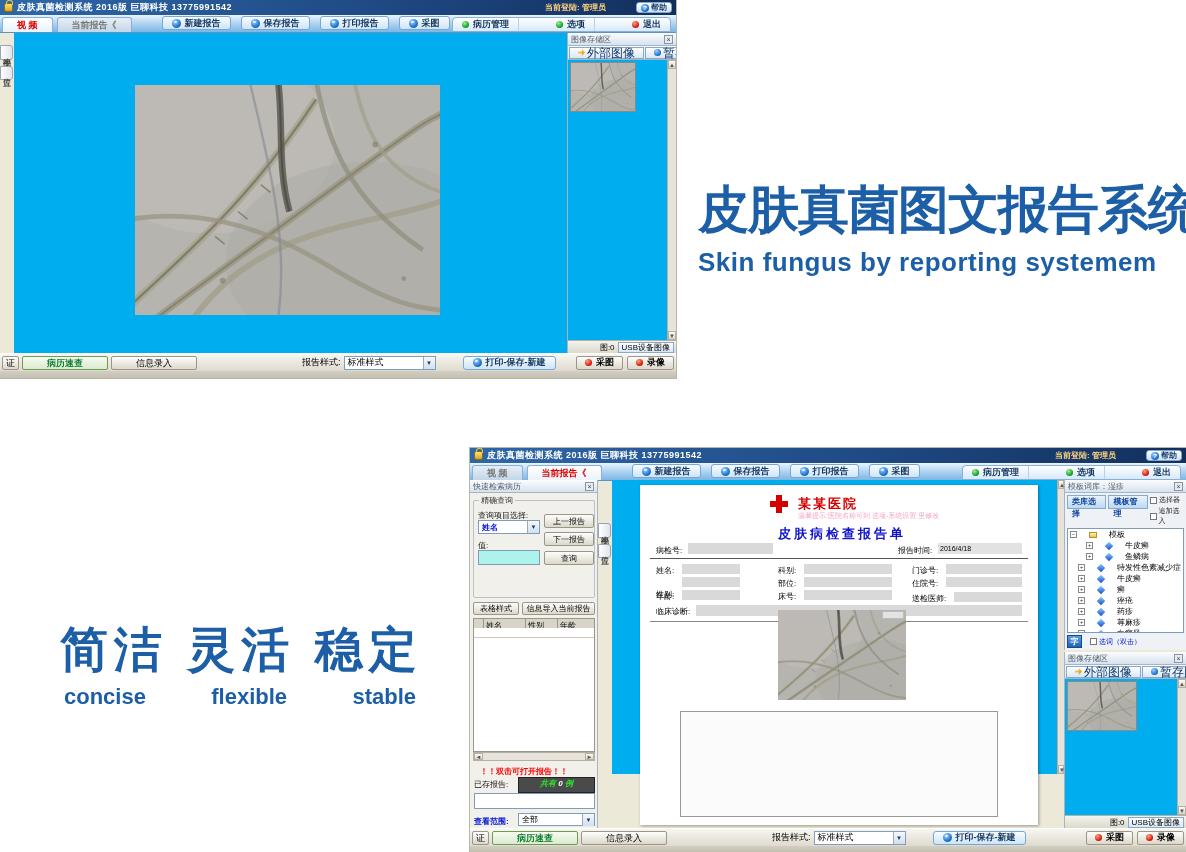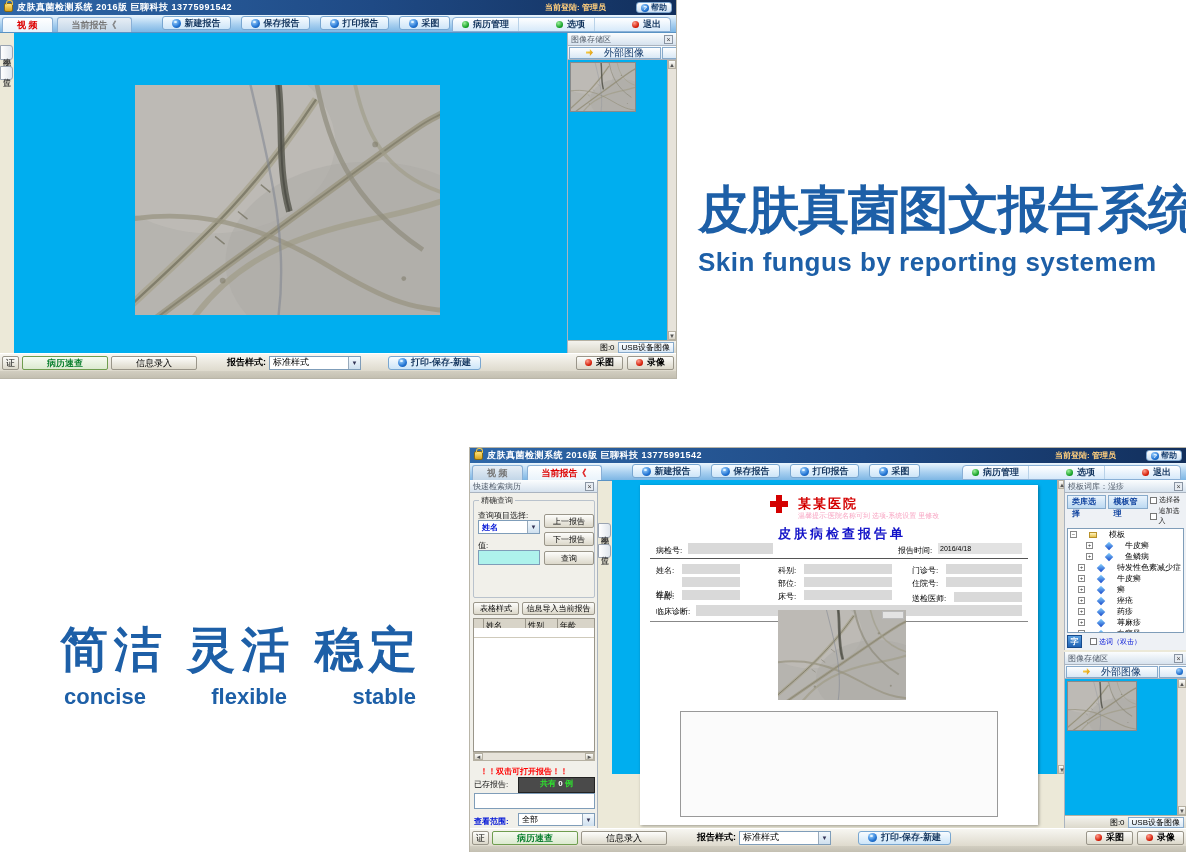--- a/index.html
+++ b/index.html
@@ -47,40 +47,40 @@
 
   .cyan { background:#00aeef; position:absolute; }
   .micro { display:block; }
 
   
   .panel { position:absolute; background:#eef1f5; border-left:1px solid #aab4c0; display:flex; flex-direction:column; }
   .pcaption { height:13px; background:linear-gradient(#fbfdfe,#d6e2ee); border-bottom:1px solid #aab4c0;
               display:flex; align-items:center; justify-content:space-between; padding:0 3px; font-size:8px; color:#55606e; }
   .pclose { width:9px; height:9px; border:1px solid #8a95a3; background:#e7ecf2; font-size:7px; line-height:7px; text-align:center; color:#444; }
   .ptools { height:14px; display:flex; align-items:center; gap:1px; padding:0 1px; background:linear-gradient(#f6fafd,#dce8f3); border-bottom:1px solid #aab4c0; }
-  .sbtn { background:linear-gradient(#fdfeff,#d9e8f5); border:1px solid #87aacb; font-size:10px; height:12px; line-height:10px; padding:0 16px; color:#123a6b; display:flex; align-items:center; gap:11px; white-space:nowrap; }
+  .sbtn { background:linear-gradient(#fdfeff,#d9e8f5); border:1px solid #87aacb; font-size:12px; height:12px; line-height:10px; padding:0 8px; color:#123a6b; display:flex; align-items:center; gap:2px; white-space:nowrap; }
   .mini-ico { width:7px; height:7px; display:inline-block; }
   .ico-ext { background:linear-gradient(135deg,#ffe15e,#d98f00); clip-path:polygon(0 35%,55% 35%,55% 0,100% 50%,55% 100%,55% 65%,0 65%); }
   .ico-tmp { background:radial-gradient(circle at 35% 30%,#9ed2ff,#1d6fd0 65%,#0f4a92); border-radius:50%; }
   .pbody { position:relative; flex:1; background:#00aeef; overflow:hidden; }
   .thumb { position:absolute; left:2px; top:2px; border:1px solid #8a8a8a; }
   .vscroll { position:absolute; right:0; top:0; bottom:0; width:9px; background:#e7e3da; border-left:1px solid #b5b0a2;
              display:flex; flex-direction:column; justify-content:space-between; font-size:6px; color:#555; text-align:center; }
   .varrow { height:9px; background:linear-gradient(#fdfdfb,#d8d4c8); border:1px solid #b5b0a2; line-height:8px; }
   .pfoot { height:13px; background:linear-gradient(#f4f3ee,#dcd9cc); border-top:1px solid #b5b0a2;
            display:flex; align-items:center; justify-content:flex-end; gap:3px; padding:0 2px; font-size:8px; }
   .usb-btn { background:linear-gradient(#fdfeff,#d9e8f5); border:1px solid #87aacb; height:11px; line-height:9px; padding:0 3px; font-size:8px; }
 
   
   .statusbar { position:absolute; left:0; right:0; height:18px; background:linear-gradient(#f7f6f1,#dedacd);
                border-top:1px solid #fff; display:flex; align-items:center; gap:3px; padding:0 2px; font-size:9px; }
   .gbtn { background:linear-gradient(#fdfdfb,#dcd8ca); border:1px solid #9a968a; border-radius:2px; height:14px; line-height:12px; padding:0 24px; }
   .gbtn.cert { padding:0 3px; }
   .gbtn.quick { color:#0a7f2e; font-weight:bold; border:1px solid #6f9d4f; background:linear-gradient(#f6fbf1,#dcead0); }
-  .style-label { font-weight:bold; margin-left:27px; }
+  .style-label { font-weight:normal; margin-left:102px; }
   .combo { background:#fff; border:1px solid #7f9db9; height:14px; display:flex; align-items:center; justify-content:space-between; padding:0 0 0 3px; font-size:9px; }
   .combo .arr { width:12px; height:12px; background:linear-gradient(#f4f9fd,#cfe0ef); border-left:1px solid #9ab; font-size:6px; line-height:12px; text-align:center; color:#335; }
   .redbtn { display:flex; align-items:center; gap:4px; background:linear-gradient(#fdfdfb,#dcd8ca); border:1px solid #9a968a; border-radius:2px; height:14px; padding:0 8px; font-weight:bold; }
   .shot-foot { position:absolute; left:0; right:0; bottom:0; background:linear-gradient(#d2cec1,#c3bfb1); }
 
   
   .search-panel { position:absolute; background:#f1f0ea; border-right:1px solid #aab4c0; font-size:8px; }
   .group { position:absolute; border:1px solid #b9c2cc; border-radius:2px; }
   .group-label { position:absolute; top:-6px; left:5px; background:#f1f0ea; padding:0 2px; color:#333; }
   .flabel { position:absolute; color:#111; }
@@ -371,21 +371,21 @@
       </div>
       <div class="grid-body" style="left:3px;top:148px;width:122px;height:124px;">
         <div class="grid-row"></div>
       </div>
       <div class="hscroll" style="left:3px;top:272px;width:122px;">
         <span class="harrow">◄</span>
         <span class="harrow">►</span>
       </div>
       <span class="hint-red" style="left:10px;top:286px;">！！双击可打开报告！！</span>
       <span class="flabel" style="left:4px;top:299px;">已存报告:</span>
-      <span class="count-box" style="left:48px;top:297px;width:77px;height:16px;line-height:11px;">
+      <span class="count-box" style="left:48px;top:297px;width:77px;height:16px;line-height:11px;font-style:italic;">
         <span>共有</span> <b>0</b> <span>例</span>
       </span>
       <input class="white-input" style="left: 4px; top: 313px; width: 121px; height: 16px;">
       <span class="flabel blue" style="left:4px;top:336px;">查看范围:</span>
       <span class="combo" style="position:absolute;left:48px;top:333px;width:77px;height:13px;font-size:8px;">
           <span>全部</span>
           <i class="arr">▼</i>
         </span>
       <span class="pbtn" style="left:3px;top:349px;width:39px;height:13px;line-height:12px;">未打印</span>
       <span class="pbtn" style="left:45px;top:349px;width:39px;height:13px;line-height:12px;">未采图</span>

